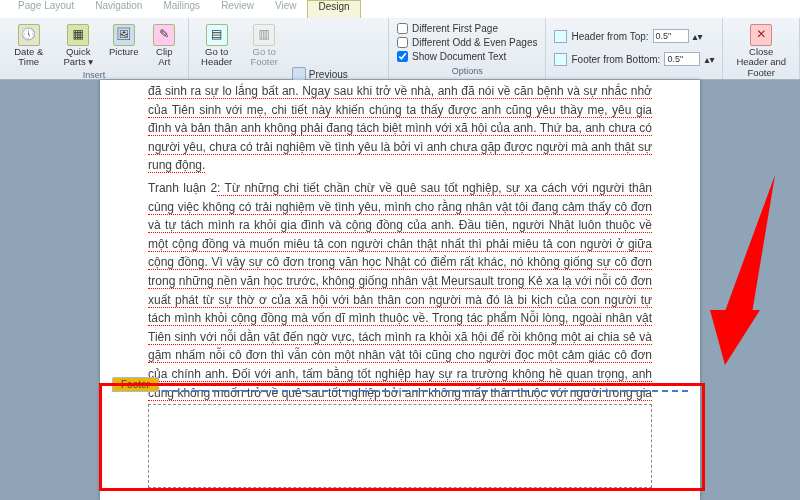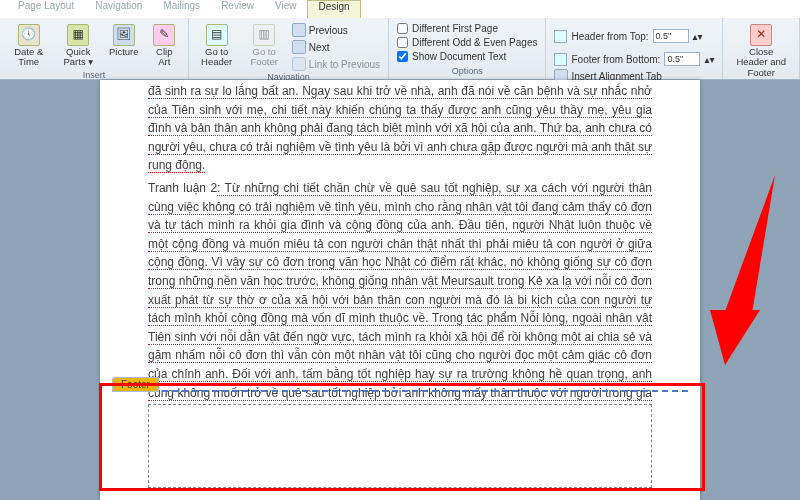--- a/index.html
+++ b/index.html
@@ -9,21 +9,21 @@
 .ribbon-tabs span { padding:0 10px; color:#9aa; border-right:1px solid transparent; }
 .ribbon-tabs span.hi { background:#f5f5dc; color:#333; border:1px solid #c0c080; border-bottom:none; }
 
 .ribbon { background:linear-gradient(#f0f4f8,#e3eaf0); height:62px; display:flex; border-bottom:1px solid #9fb2c4; font-size:10px; color:#333; }
 .group { border-right:1px solid #c6d4e0; display:flex; flex-direction:column; align-items:center; padding:2px 6px; height:100%; position:relative; }
 .group-body { display:flex; flex:1; align-items:flex-start; gap:4px; padding-top:2px;}
 .group-label { font-size:9px; color:#567; text-align:center; width:100%; padding-bottom:1px;}
 .vbtn { display:flex; flex-direction:column; align-items:center; gap:1px; padding:2px 4px; cursor:pointer; line-height:1.1; }
 .vbtn .ic { width:22px; height:22px; background:#d8e4a8; border:1px solid #a8b878; border-radius:2px; display:flex; align-items:center; justify-content:center; font-size:12px; }
 .vbtn .lbl { font-size:9.5px; text-align:center; max-width:42px; }
-.sbtn { display:flex; align-items:center; gap:3px; padding:1px 2px; cursor:pointer; font-size:10px; white-space:nowrap; }
+.sbtn { display:flex; align-items:center; gap:3px; padding:1px 2px; cursor:pointer; font-size:10px; white-space:nowrap;margin-top:44px; }
 .sbtn .ic { width:14px; height:14px; background:#d0dff0; border:1px solid #90a8c0; border-radius:2px; }
 .col { display:flex; flex-direction:column; gap:1px; }
 .chk { display:flex; align-items:center; gap:4px; font-size:10px; white-space:nowrap; padding:1px 2px;}
 .chk input { width:11px; height:11px; }
 .spin { display:flex; align-items:center; gap:4px; font-size:10px; padding:1px 2px; white-space:nowrap;margin-top:6px;}
 .spin .fld { width:36px; height:14px; background:#fff; border:1px solid #9fb2c4; font-size:9px; padding:0 2px; display:flex; align-items:center;}
 
 .workspace { position:absolute; top:80px; left:0; right:0; bottom:0; background:#8fa4b6; display:flex; justify-content:center; }
 .page { width:600px; background:#fff; box-shadow:0 0 4px rgba(0,0,0,.3); position:relative; padding:0 48px; }
 .doc-text { font-family:'Times New Roman',serif; font-size:12px; line-height:1.55; color:#404040; text-align:justify; padding-top:2px;}

